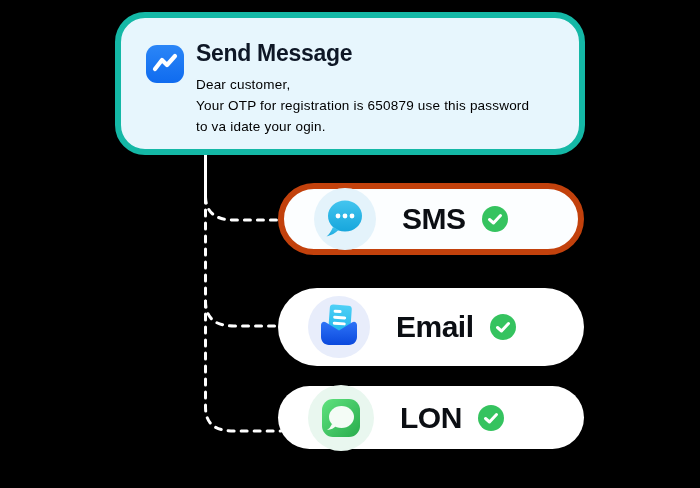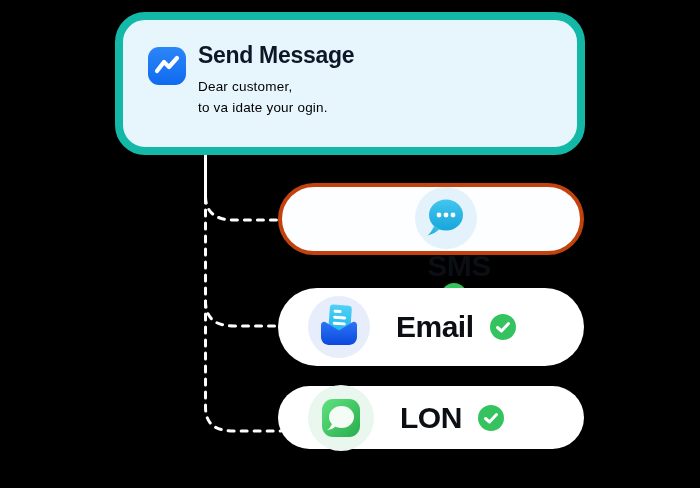--- a/index.html
+++ b/index.html
@@ -16,21 +16,21 @@
     overflow: hidden;
   }
 
   
   .msg-card {
     position: absolute;
     left: 115px; top: 12px;
     width: 470px; height: 143px;
     box-sizing: border-box;
     background: #e7f6fd;
-    border: 8px solid #14b8a6;
+    border: 6px solid #14b8a6;
     border-radius: 30px;
   }
   .msg-icon {
     position: absolute;
     left: 25px; top: 27px;
     width: 38px; height: 38px;
     border-radius: 11px;
     background: linear-gradient(180deg, #2b86f7, #0f6bef);
     display: flex; align-items: center; justify-content: center;
   }
@@ -65,21 +65,21 @@
   .channel {
     position: absolute;
     left: 278px;
     width: 306px;
     box-sizing: border-box;
     background: #ffffff;
     display: flex;
     align-items: center;
     padding-left: 30px;
   }
-  .channel.sms   { top: 183px; height: 72px; border-radius: 36px; background: #fcfeff; border: 4px solid #c2410c; flex-direction: column; }
+  .channel.sms   { top: 183px; height: 72px; border-radius: 36px; background: #fcfeff; border: 6px solid #c2410c; }
   .channel.email { top: 288px; height: 78px; border-radius: 39px; }
   .channel.lon   { top: 386px; height: 63px; border-radius: 43px; }
 
   .icon-circle {
     width: 62px; height: 62px;
     border-radius: 50%;
     display: flex; align-items: center; justify-content: center;
     flex: 0 0 auto;
   }
   .channel.lon .icon-circle { width: 66px; height: 66px; }
@@ -115,20 +115,21 @@
 
   <div class="msg-card">
     <div class="msg-icon">
       <svg width="38" height="38" viewBox="0 0 38 38">
         <polyline points="9,24 16,15 21,20 29,11" fill="none" stroke="#ffffff" stroke-width="4.2" stroke-linecap="round" stroke-linejoin="round"></polyline>
       </svg>
     </div>
     <div class="msg-text">
       <div class="msg-title">Send Message</div>
       <div class="msg-line">Dear customer,</div>
+      <div class="msg-line">Your OTP for registration is 650879 use this password</div>
       <div class="msg-line">to va idate your ogin.</div>
     </div>
   </div>
 
   <div class="channel sms">
     <div class="icon-circle sms-bg">
       <svg width="62" height="62" viewBox="0 0 62 62">
         <defs>
           <linearGradient id="smsg" x1="0" y1="0" x2="0" y2="1">
             <stop offset="0" stop-color="#43c5ef"></stop>

